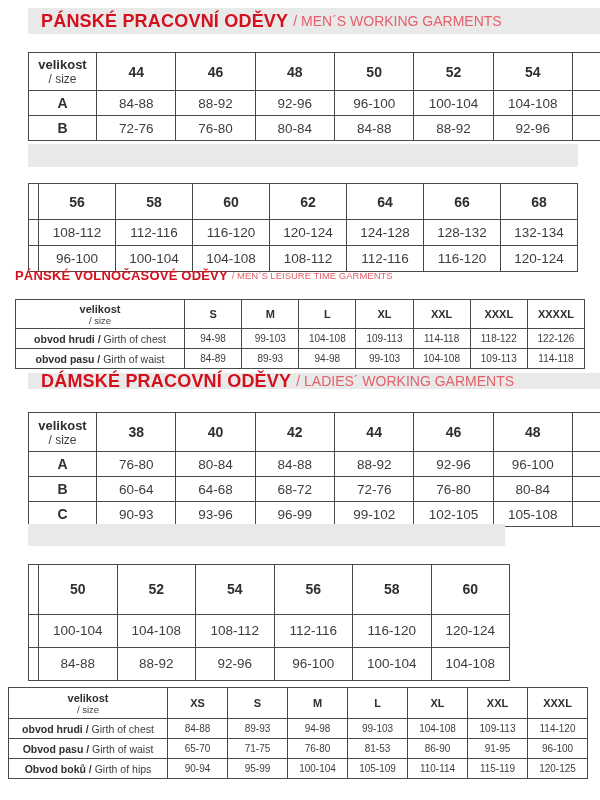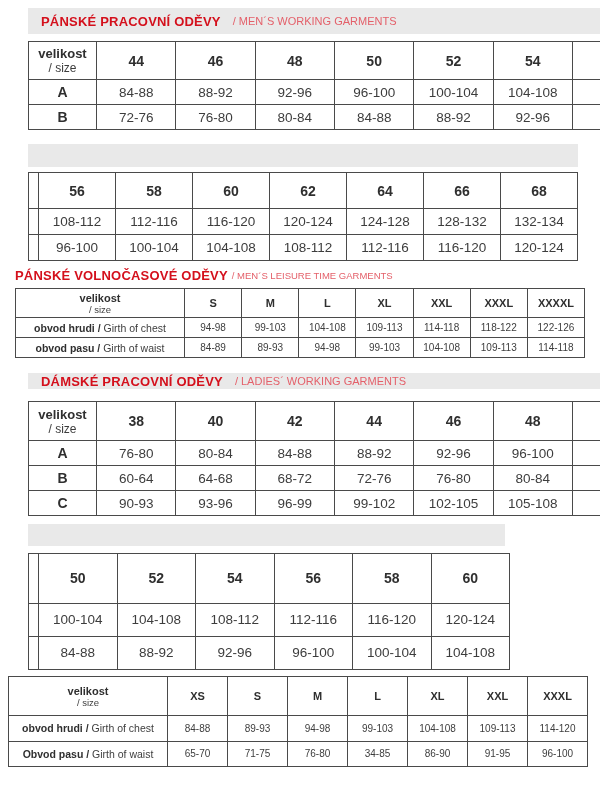--- a/index.html
+++ b/index.html
@@ -13,29 +13,29 @@
   .bar {
     position:absolute; background:var(--bar-gray, #e9e9e9);
     display:flex; align-items:center; padding-left:13px; box-sizing:border-box;
   }
   .bar1 { left:28px; top:8px;   width:572px; height:26px; }
   .bar3 { left:28px; top:373px; width:572px; height:16px; }
   .spacer { position:absolute; background:var(--bar-gray, #e9e9e9); }
   .spacer2 { left:28px; top:144px; width:550px; height:23px; }
   .spacer4 { left:28px; top:524px; width:477px; height:22px; }
 
-  .hdr-cz { color:var(--accent-red, #d4101c); font-weight:bold; font-size:13px; letter-spacing:.2px; white-space:nowrap; }
-  .hdr-en { color:var(--accent-red-light, #e4606a); font-size:11px; margin-left:12px; white-space:nowrap; }
+  .hdr-cz { color:var(--accent-red, #d4101c); font-weight:bold; font-size:18px; letter-spacing:.2px; white-space:nowrap; }
+  .hdr-en { color:var(--accent-red-light, #e4606a); font-size:14px; margin-left:5px; white-space:nowrap; }
   .hdr2 { position:absolute; left:15px; top:268px; display:flex; align-items:center; }
   .hdr2 .hdr-cz { font-size:13px; }
   .hdr2 .hdr-en { font-size:9.5px; margin-left:4px; }
 
   
   .tbl { position:absolute; }
-  .tbl table { border-collapse:collapse; table-layout:fixed; width:100%; height:100%; }
+  .tbl table { border-collapse:collapse; table-layout:fixed; width:100%; height:100%;margin-top:11px; }
   .tbl th, .tbl td {
     border:1.5px solid var(--border, #4a4a4a);
     text-align:center; vertical-align:middle; padding:0;
     color:var(--text, #3d3d3d); font-weight:normal; overflow:hidden;
   }
   .cut-r { border-right:none !important; }
 
   .t1 { left:28px; top:41px;  width:572px; height:88px;  }
   .t2 { left:28px; top:172px; width:550px; height:88px;  }
   .t3 { left:15px; top:288px; width:570px; height:69px;  }
@@ -321,22 +321,32 @@
             <td class="val">99-103</td>
             <td class="val">104-108</td>
             <td class="val">109-113</td>
             <td class="val">114-120</td>
           </tr>
           <tr>
             <th class="rowlbl"><span class="l-cz">Obvod pasu /</span> <span class="l-en">Girth of waist</span></th>
             <td class="val">65-70</td>
             <td class="val">71-75</td>
             <td class="val">76-80</td>
-            <td class="val">34-85</td>
+            <td class="val">81-53</td>
             <td class="val">86-90</td>
             <td class="val">91-95</td>
             <td class="val">96-100</td>
           </tr>
+          <tr>
+            <th class="rowlbl"><span class="l-cz">Obvod boků /</span> <span class="l-en">Girth of hips</span></th>
+            <td class="val">90-94</td>
+            <td class="val">95-99</td>
+            <td class="val">100-104</td>
+            <td class="val">105-109</td>
+            <td class="val">110-114</td>
+            <td class="val">115-119</td>
+            <td class="val">120-125</td>
+          </tr>
         </tbody>
       </table>
     </div>
 
 </div>
 
 </body></html>

